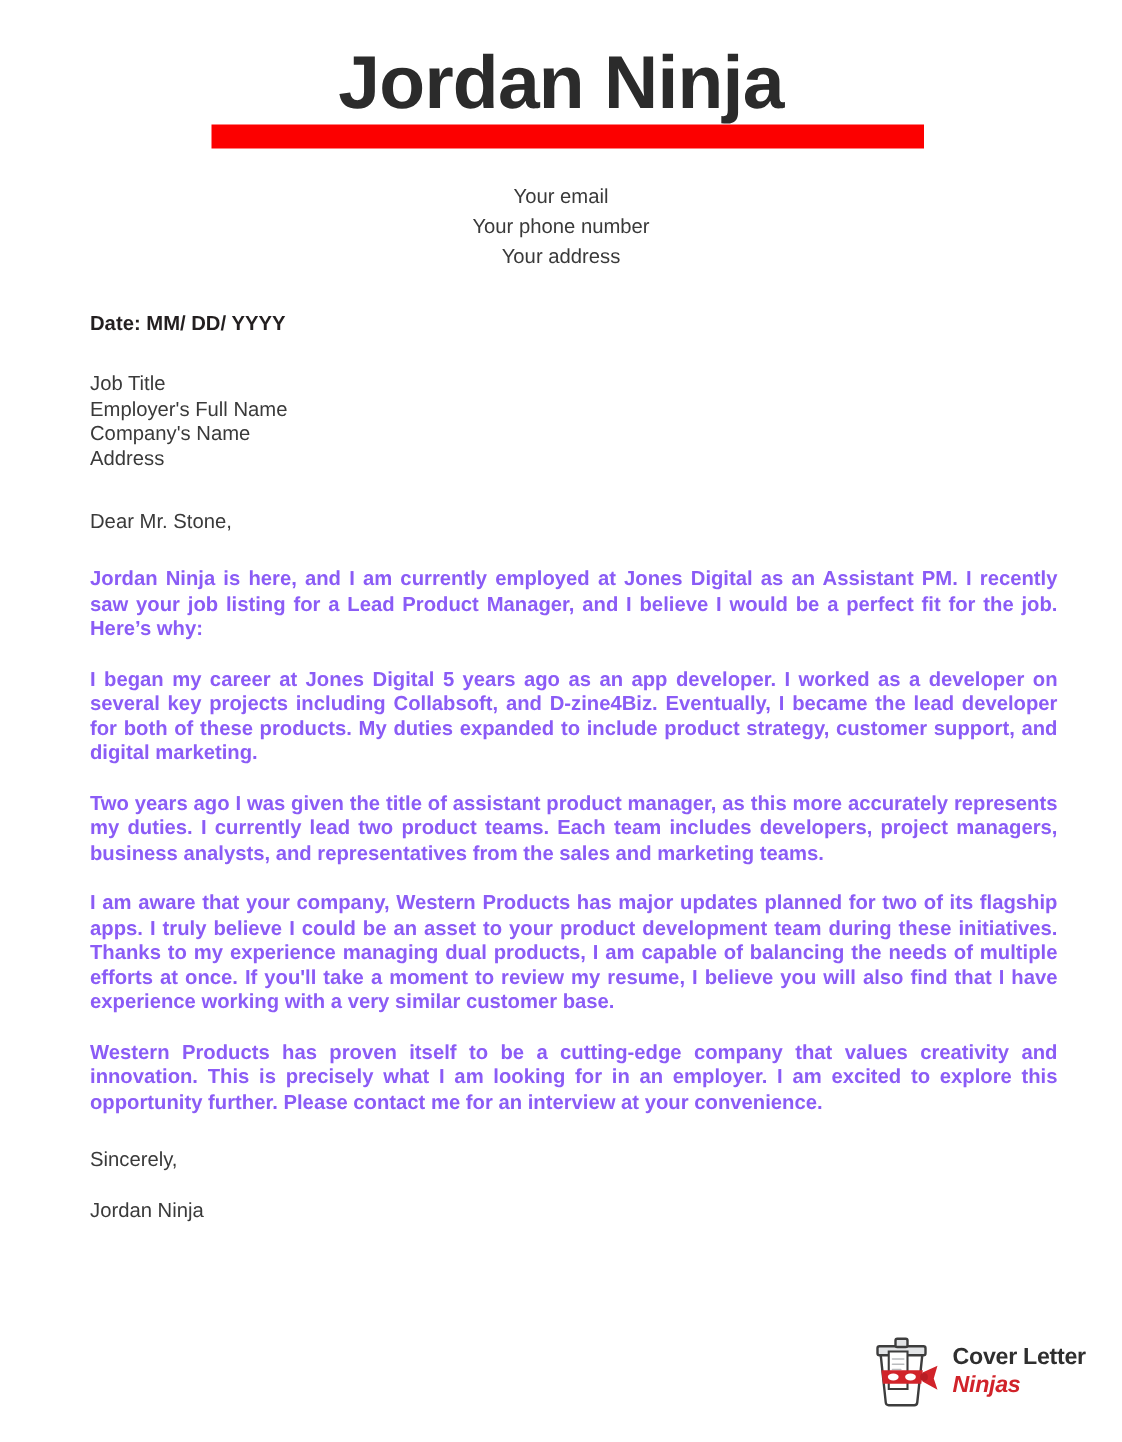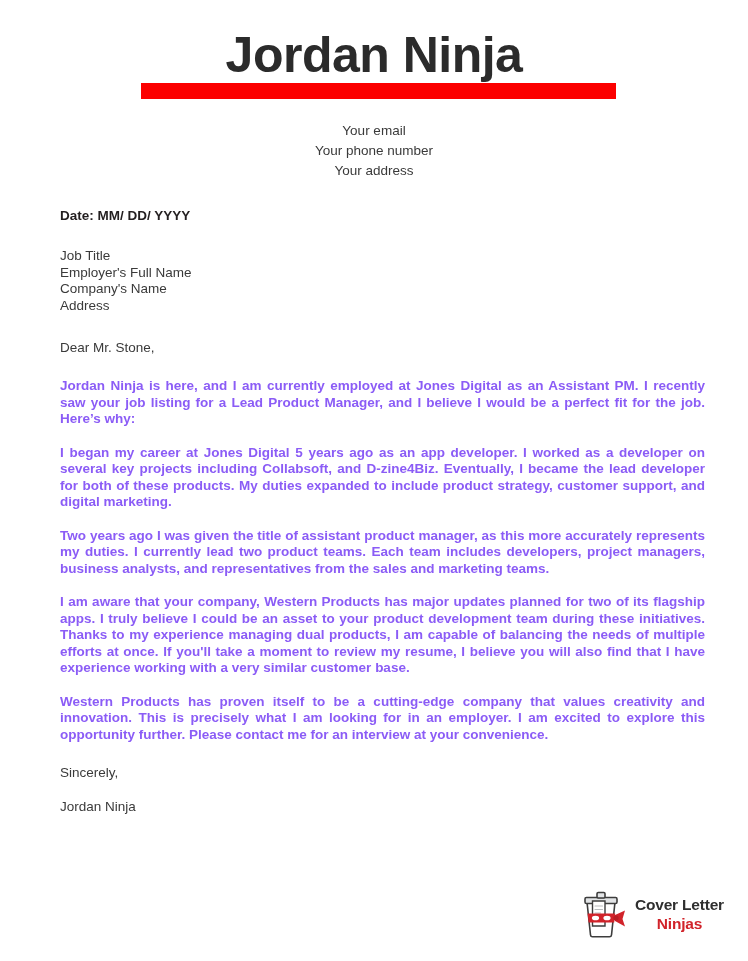--- a/index.html
+++ b/index.html
@@ -118,21 +118,20 @@
   }
 
   
   .footer-logo {
     position: absolute;
     left: 575px;
     top: 888px;
     display: flex;
     align-items: center;
     gap: 8px;
-    text-align: center;
   }
   .logo-mark {
     width: 52px;
     height: 52px;
     flex: 0 0 52px;
   }
   .logo-text {
     display: flex;
     flex-direction: column;
     justify-content: center;
@@ -143,20 +142,21 @@
     font-weight: bold;
     color: #2f2f2f;
     letter-spacing: -0.2px;
   }
   .logo-text-bottom {
     font-size: 15.5px;
     font-weight: bold;
     color: #d1232a;
     letter-spacing: -0.2px;
     margin-top: 3px;
+    font-style: italic;
   }
 </style>
 </head>
 <body>
 
 <div class="page">
 
   <div class="header">
     <div class="name-banner"></div>
     <div class="name-title">Jordan Ninja</div>

